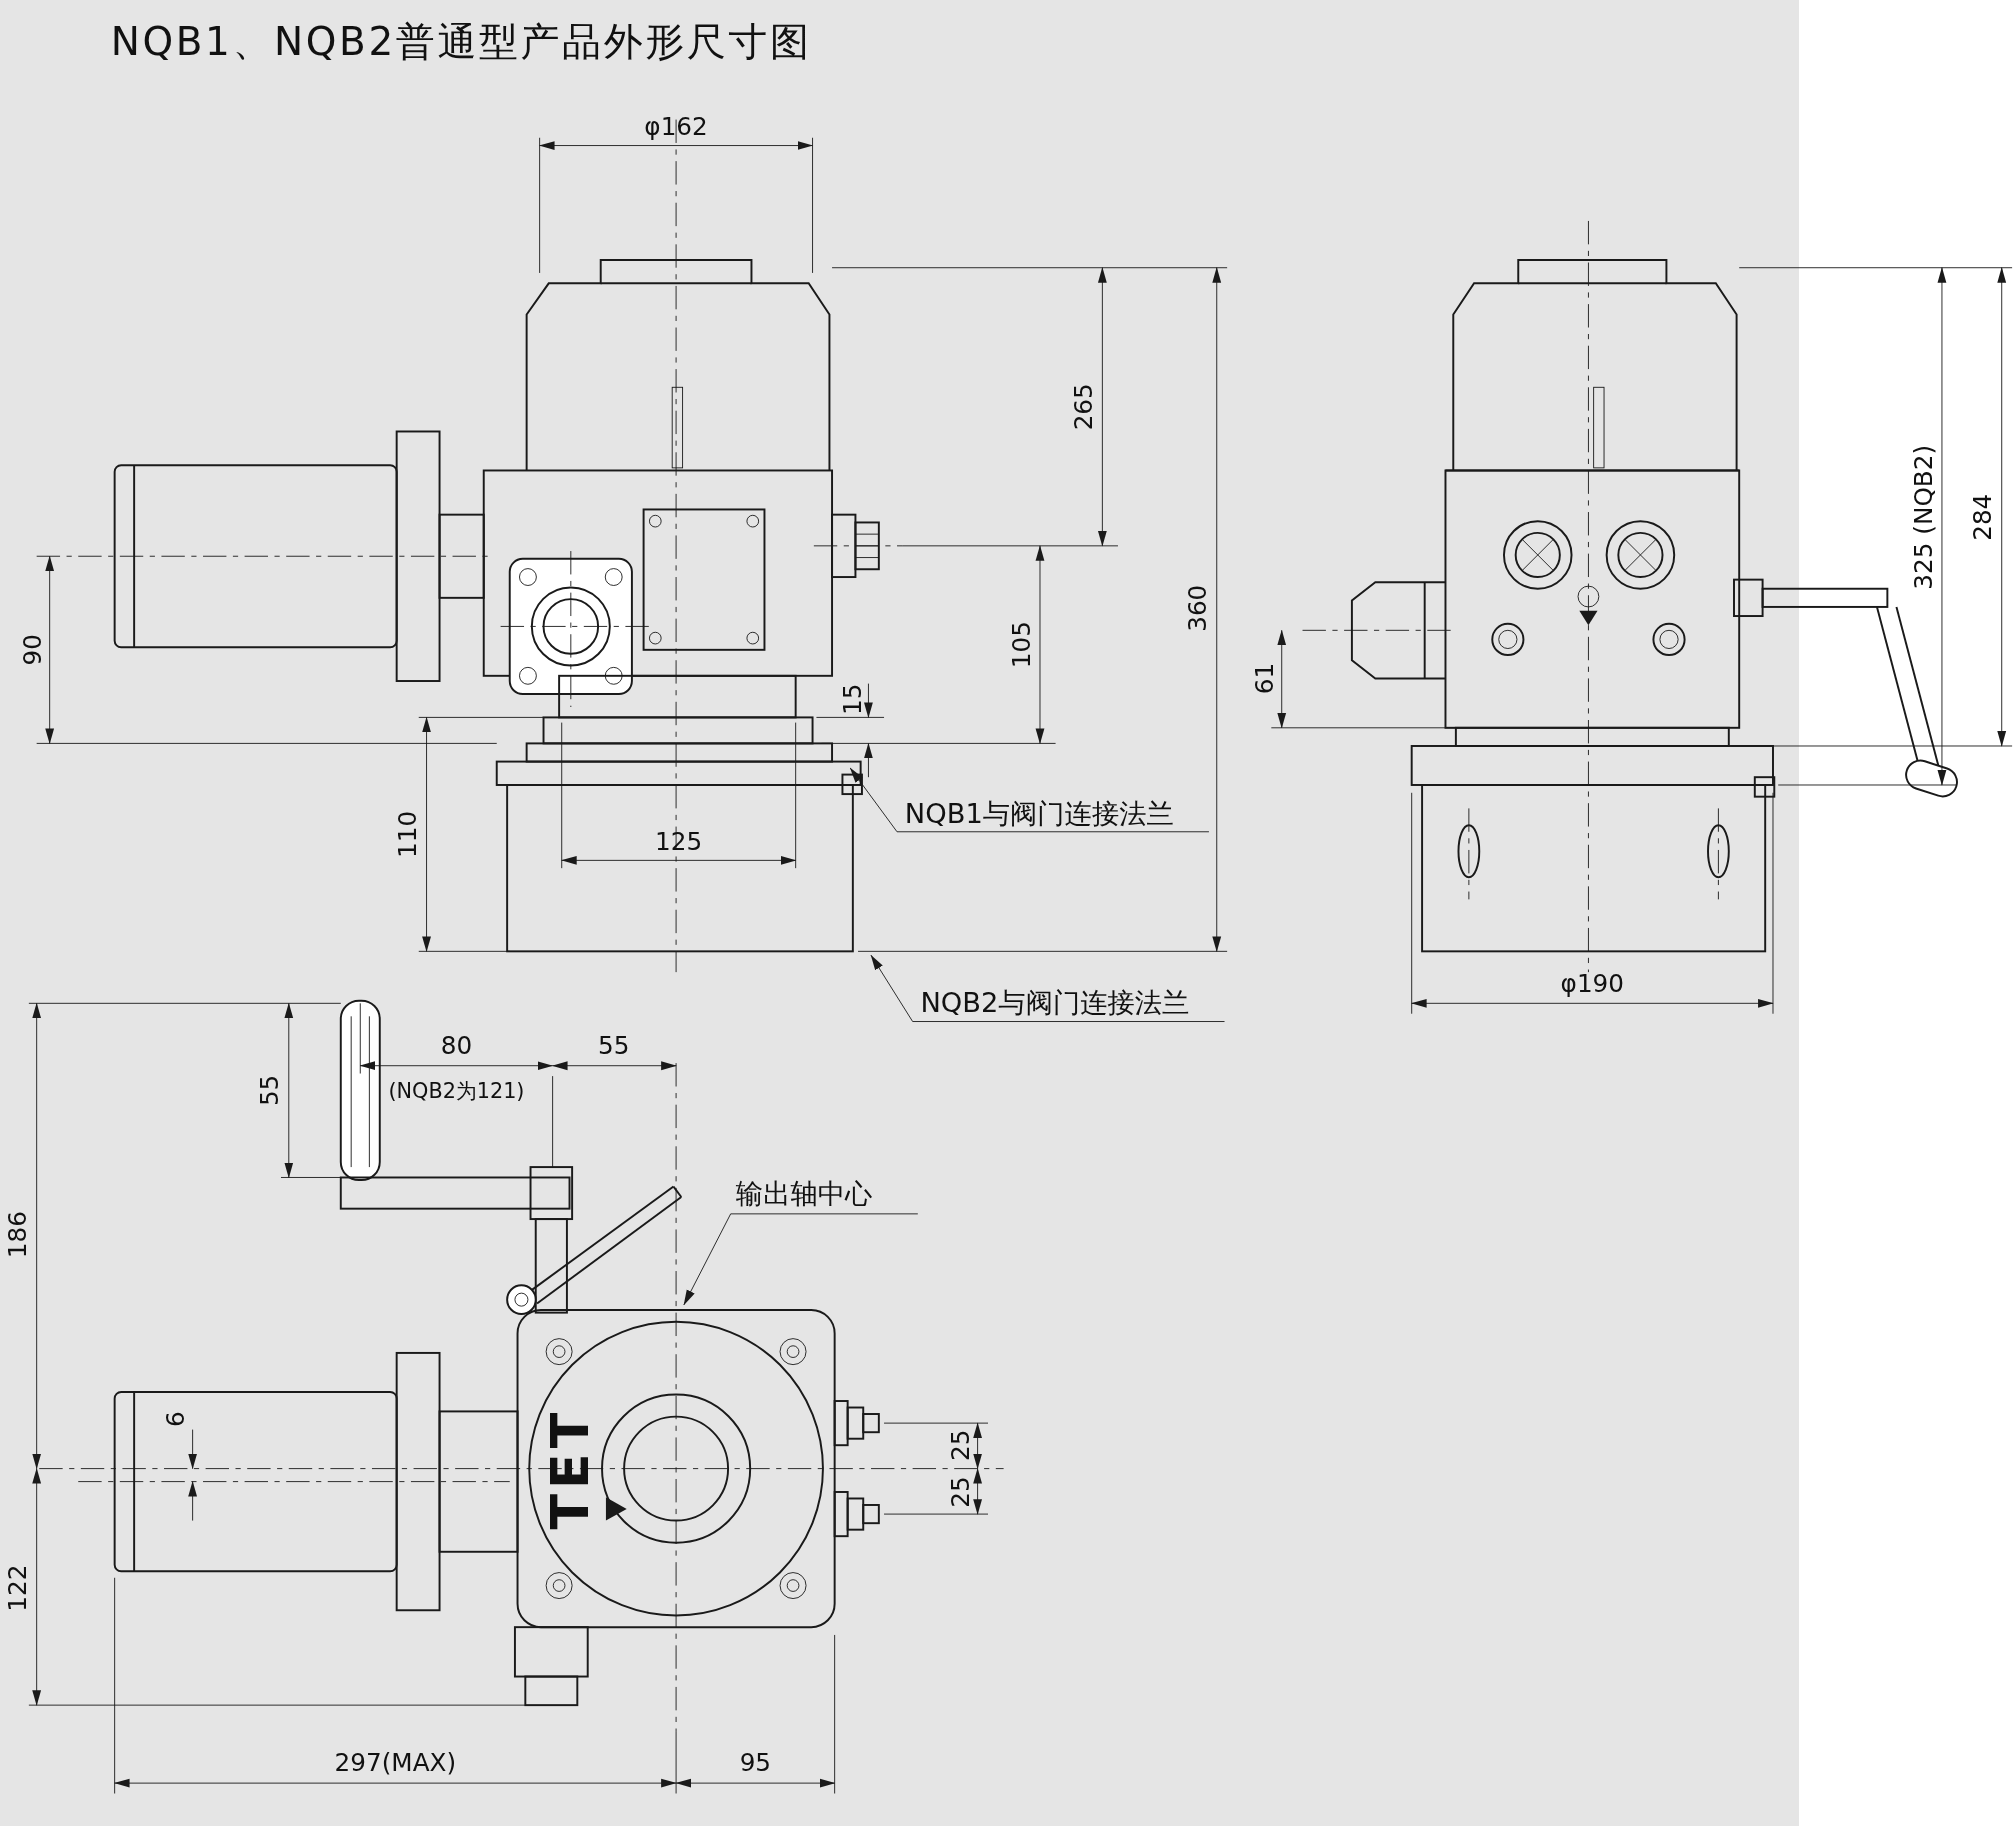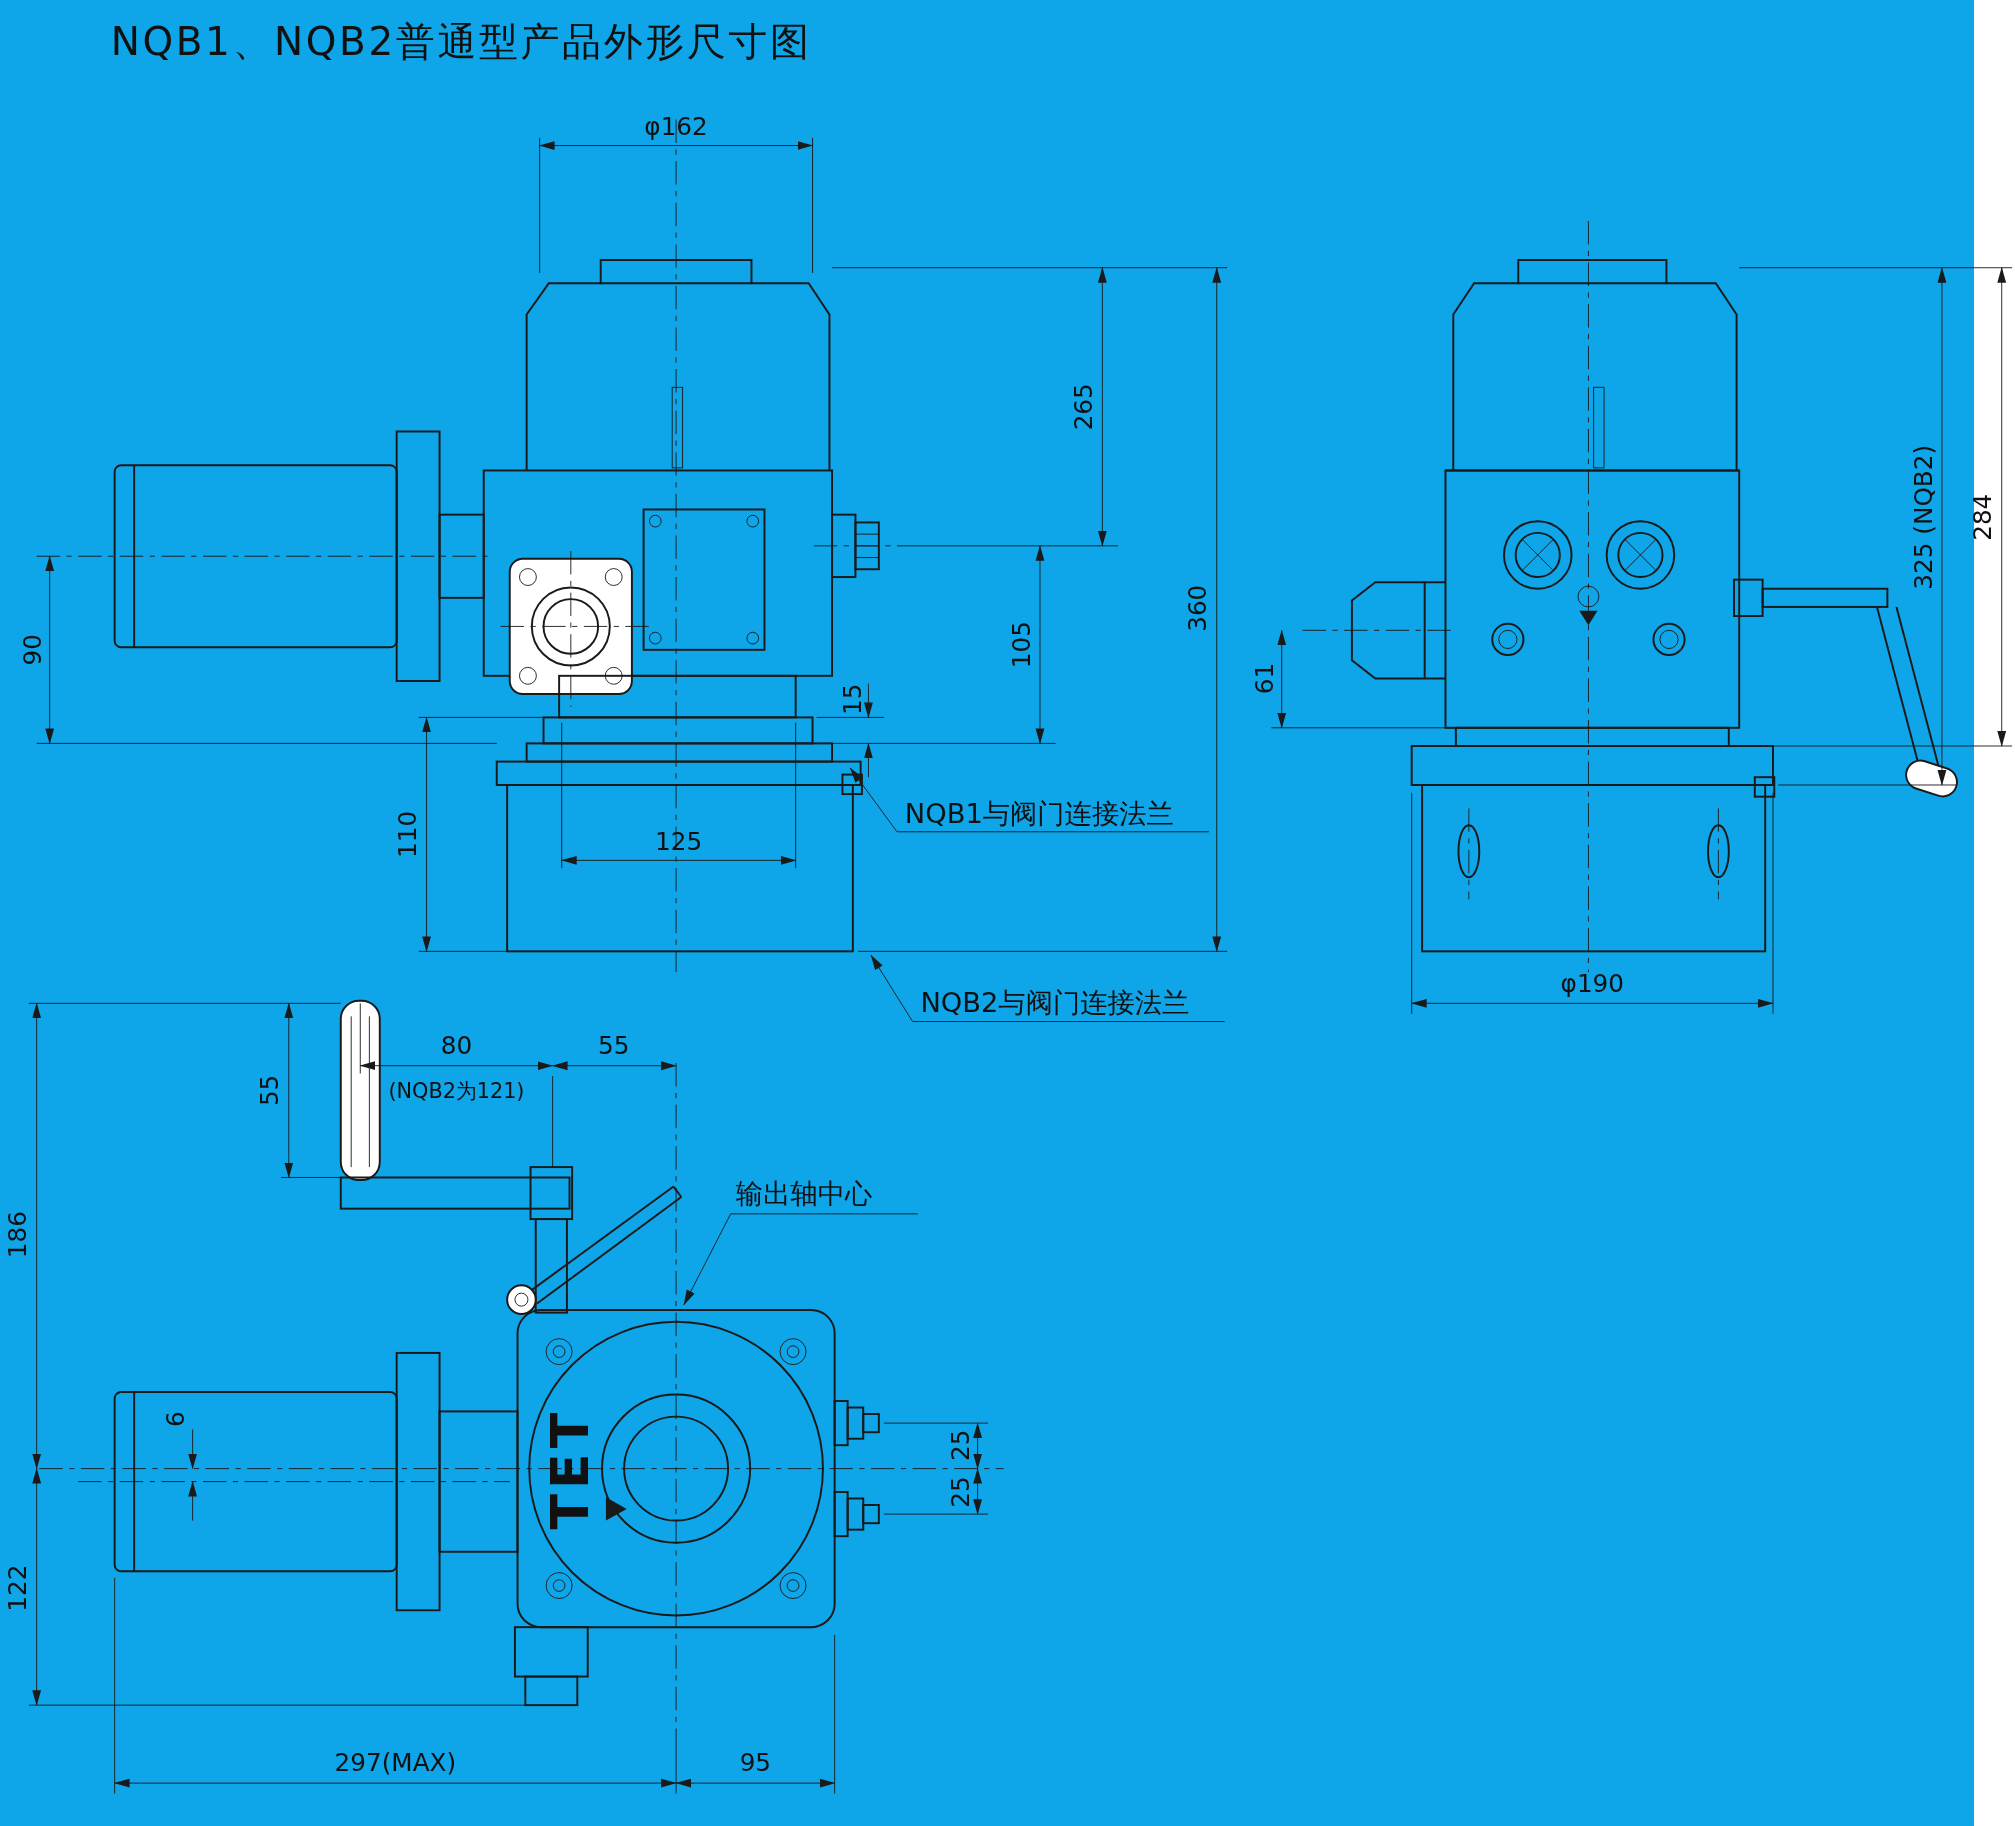--- a/index.html
+++ b/index.html
@@ -1,16 +1,16 @@
 <!DOCTYPE html>
 <html style="font-size:9.7px"><head>
 <meta charset="utf-8">
 <style>
   html,body { margin:0; padding:0; background:#ffffff; }
-  .page { width:1974px; height:1826px; background:#0ea5e9; }
+  .page { width:1799px; height:1826px; background:#e5e5e5; }
   svg { display:block; }
   .obj  { fill:none; stroke:#1a1a1a; stroke-width:1.5; stroke-linejoin:miter; stroke-linecap:butt; }
   .objf { fill:#ffffff; stroke:#1a1a1a; stroke-width:1.5; }
   .thin { fill:none; stroke:#1a1a1a; stroke-width:0.7; }
   .cl   { fill:none; stroke:#1a1a1a; stroke-width:0.7; stroke-dasharray:18 5 4 5; }
   .dim  { fill:none; stroke:#1a1a1a; stroke-width:0.7; marker-start:url(#arr); marker-end:url(#arr); }
   .dime { fill:none; stroke:#1a1a1a; stroke-width:0.7; marker-end:url(#arr); }
   .blk  { fill:#1a1a1a; stroke:none; }
   .t    { font:19px "DejaVu Sans","Liberation Sans",sans-serif; fill:#111; }
   .ts   { font:16px "DejaVu Sans","Liberation Sans",sans-serif; fill:#111; }

